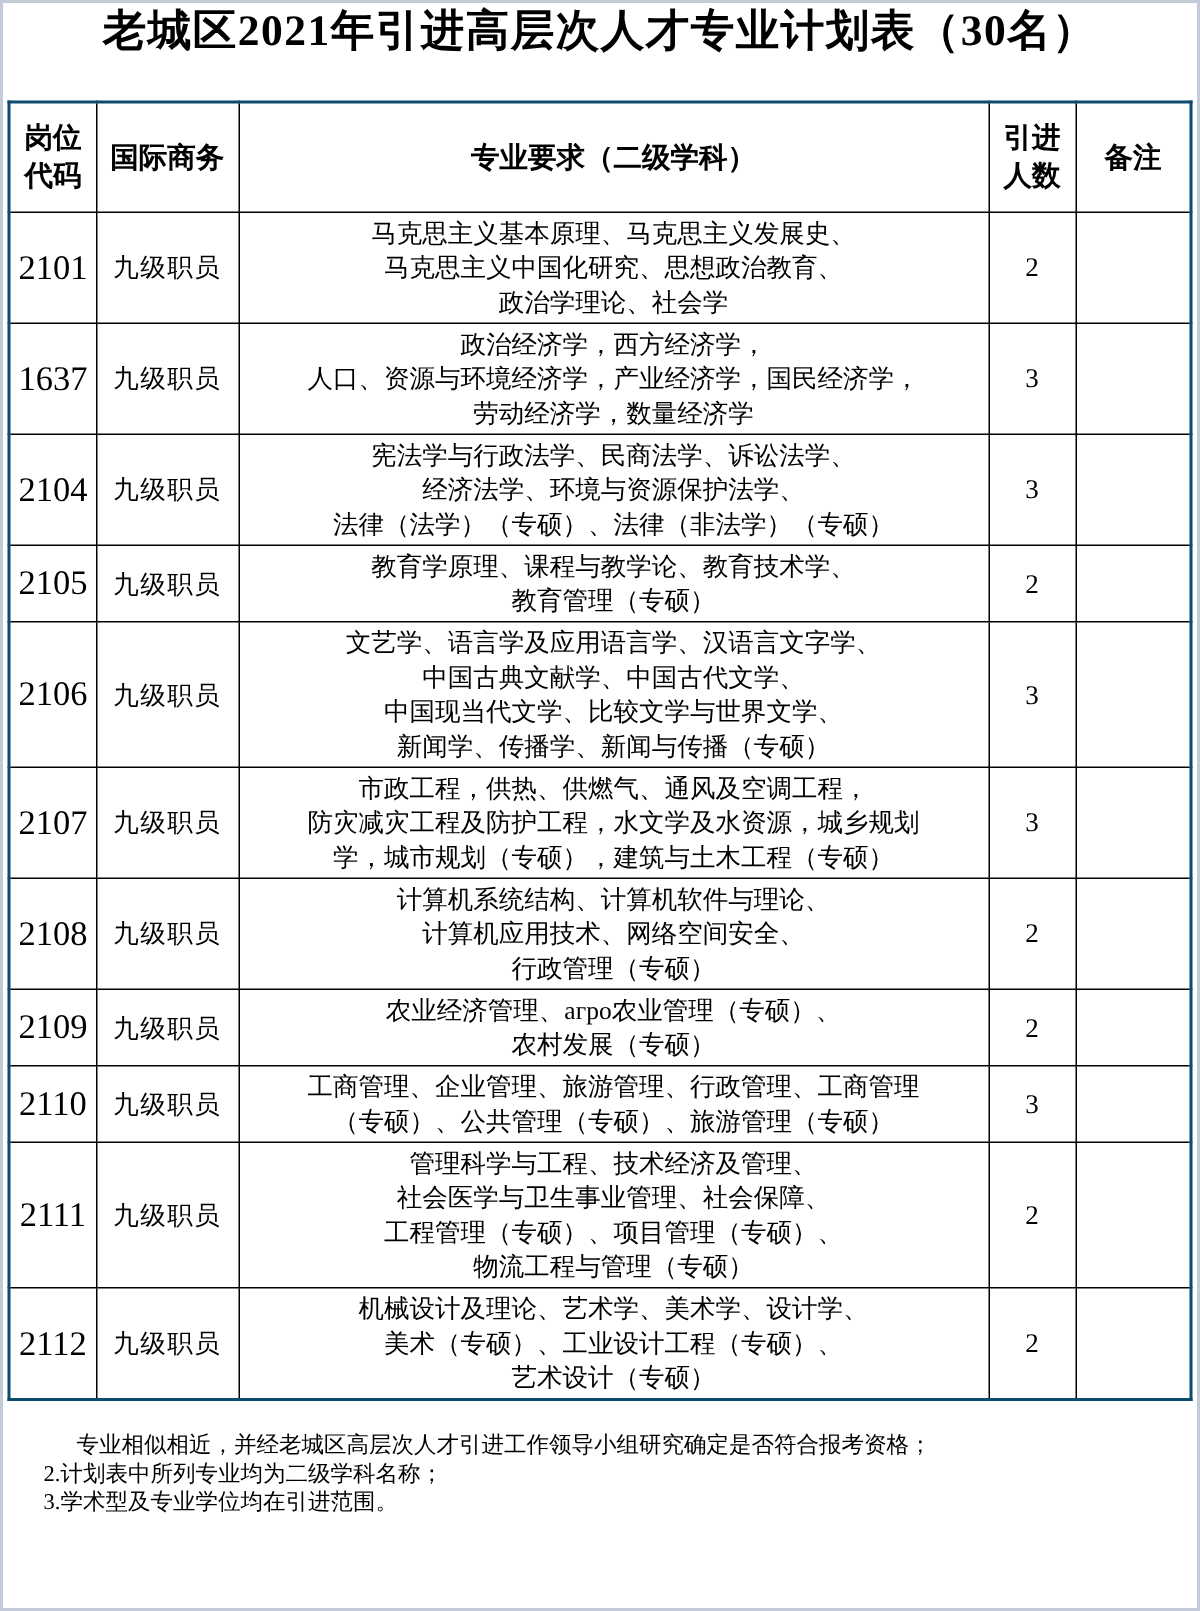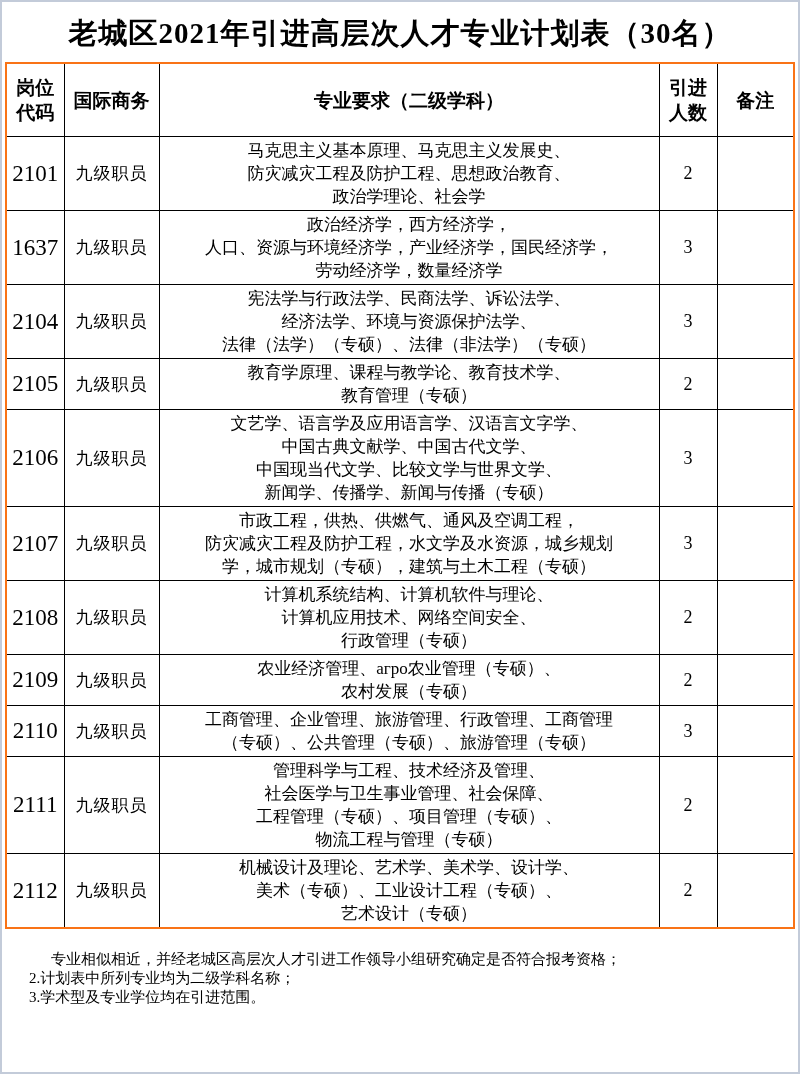--- a/index.html
+++ b/index.html
@@ -10,30 +10,30 @@
     border: 2px solid #c3cbd9;
     background: #ffffff;
     color: #000;
     font-family: "Liberation Serif", serif;
     overflow: hidden;
   }
   .page-title {
     text-align: center;
     font-size: 29px;
     font-weight: bold;
-    margin-top: 13px;
+    margin-top: 1px;
     letter-spacing: 1px;
     line-height: 36px;
   }
   table.plan-table {
     border-collapse: collapse;
     table-layout: fixed;
     width: 656px;
-    margin: 11px auto 0 auto;
-    border: 2px solid #f97316;
+    margin: 28px auto 0 auto;
+    border: 2px solid #0c4a6e;
   }
   .plan-table th, .plan-table td {
     border: 1px solid #000;
     text-align: center;
     vertical-align: middle;
     padding: 2px 1px;
     overflow: hidden;
   }
   .plan-table thead th {
     font-size: 19px;
@@ -81,21 +81,21 @@
         <th>引进
 人数</th>
         <th>备注</th>
       </tr>
     </thead>
     <tbody>
       <tr>
         <td class="cell-code">2101</td>
         <td class="cell-pos">九级职员</td>
         <td class="cell-majors">马克思主义基本原理、马克思主义发展史、
-防灾减灾工程及防护工程、思想政治教育、
+马克思主义中国化研究、思想政治教育、
 政治学理论、社会学</td>
         <td class="cell-count">2</td>
         <td class="cell-remark"></td>
       </tr>
       <tr>
         <td class="cell-code">1637</td>
         <td class="cell-pos">九级职员</td>
         <td class="cell-majors">政治经济学，西方经济学，
 人口、资源与环境经济学，产业经济学，国民经济学，
 劳动经济学，数量经济学</td>

